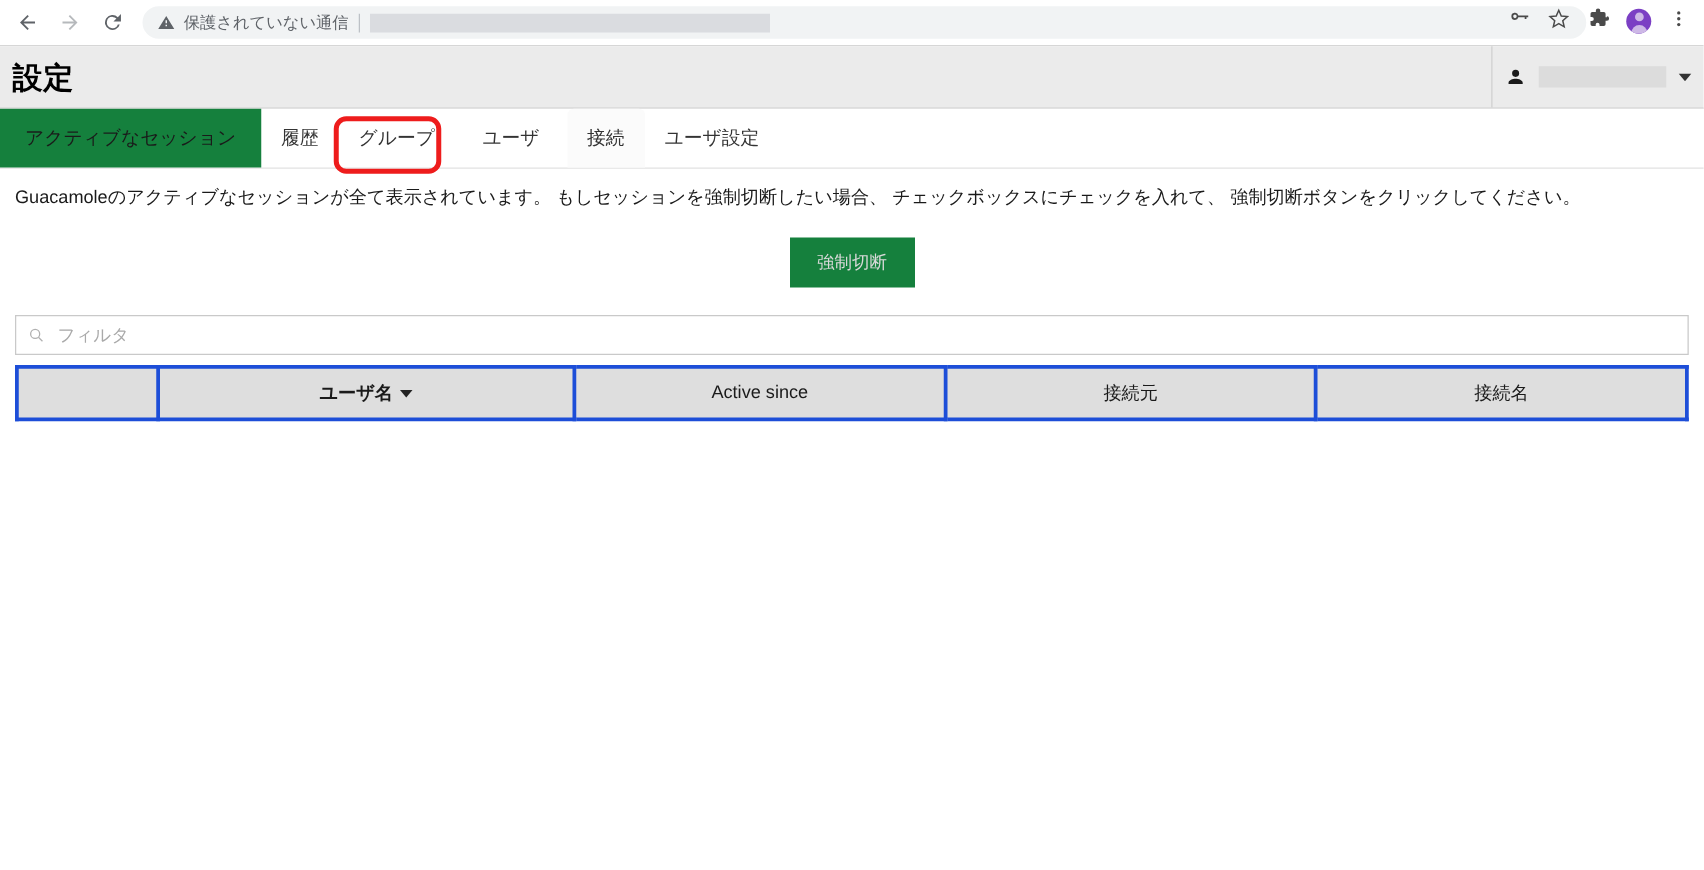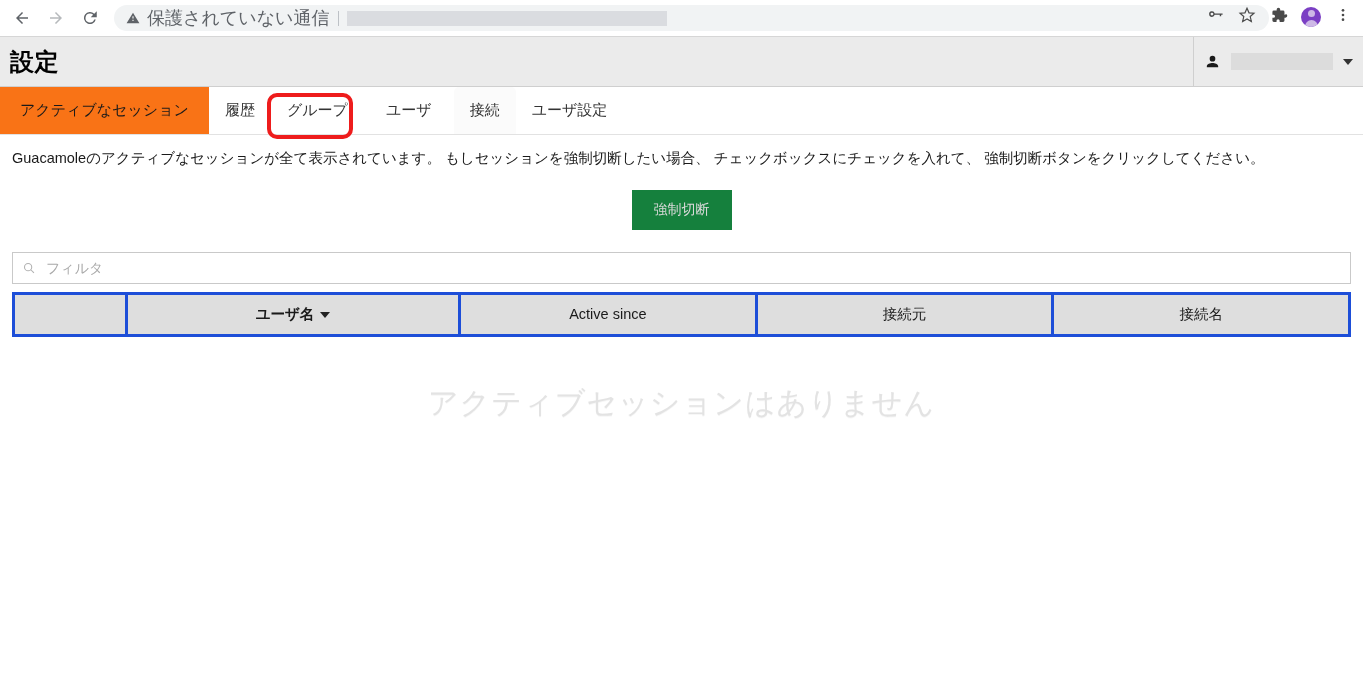--- a/index.html
+++ b/index.html
@@ -47,21 +47,21 @@
     margin-left: 4px;
     margin-right: 6px;
     max-width: 1155px;
   }
   .omnibox .warn-icon {
     margin-right: 7px;
     display: flex;
     align-items: center;
   }
   .omnibox .security-text {
-    font-size: 18px;
+    font-size: 13px;
     color: #5f6368;
     white-space: nowrap;
   }
   .omnibox .sep {
     width: 1px;
     height: 15px;
     background: #bdc1c6;
     margin: 0 8px;
   }
   .omnibox .url-redacted {
@@ -178,21 +178,21 @@
     display: flex;
     align-items: center;
     justify-content: center;
     padding: 0 16px;
     font-size: 15px;
     color: #333333;
     white-space: nowrap;
     position: relative;
   }
   .tab.active {
-    background: #f97316;
+    background: #15803d;
     color: #1a1a1a;
     padding: 0 20px;
   }
   .tab.hover {
     background: #fbfbfb;
     border-radius: 5px 5px 0 0;
   }
 
   
   .annot-box {
@@ -438,14 +438,13 @@
           <span>ユーザ名</span><span class="sort-caret"></span>
         </th>
         <th>Active since</th>
         <th>接続元</th>
         <th>接続名</th>
       </tr>
     </thead>
     <tbody></tbody>
   </table>
 
-  <div class="empty-state">アクティブセッションはありません</div>
 </div>
 
 </body></html>

